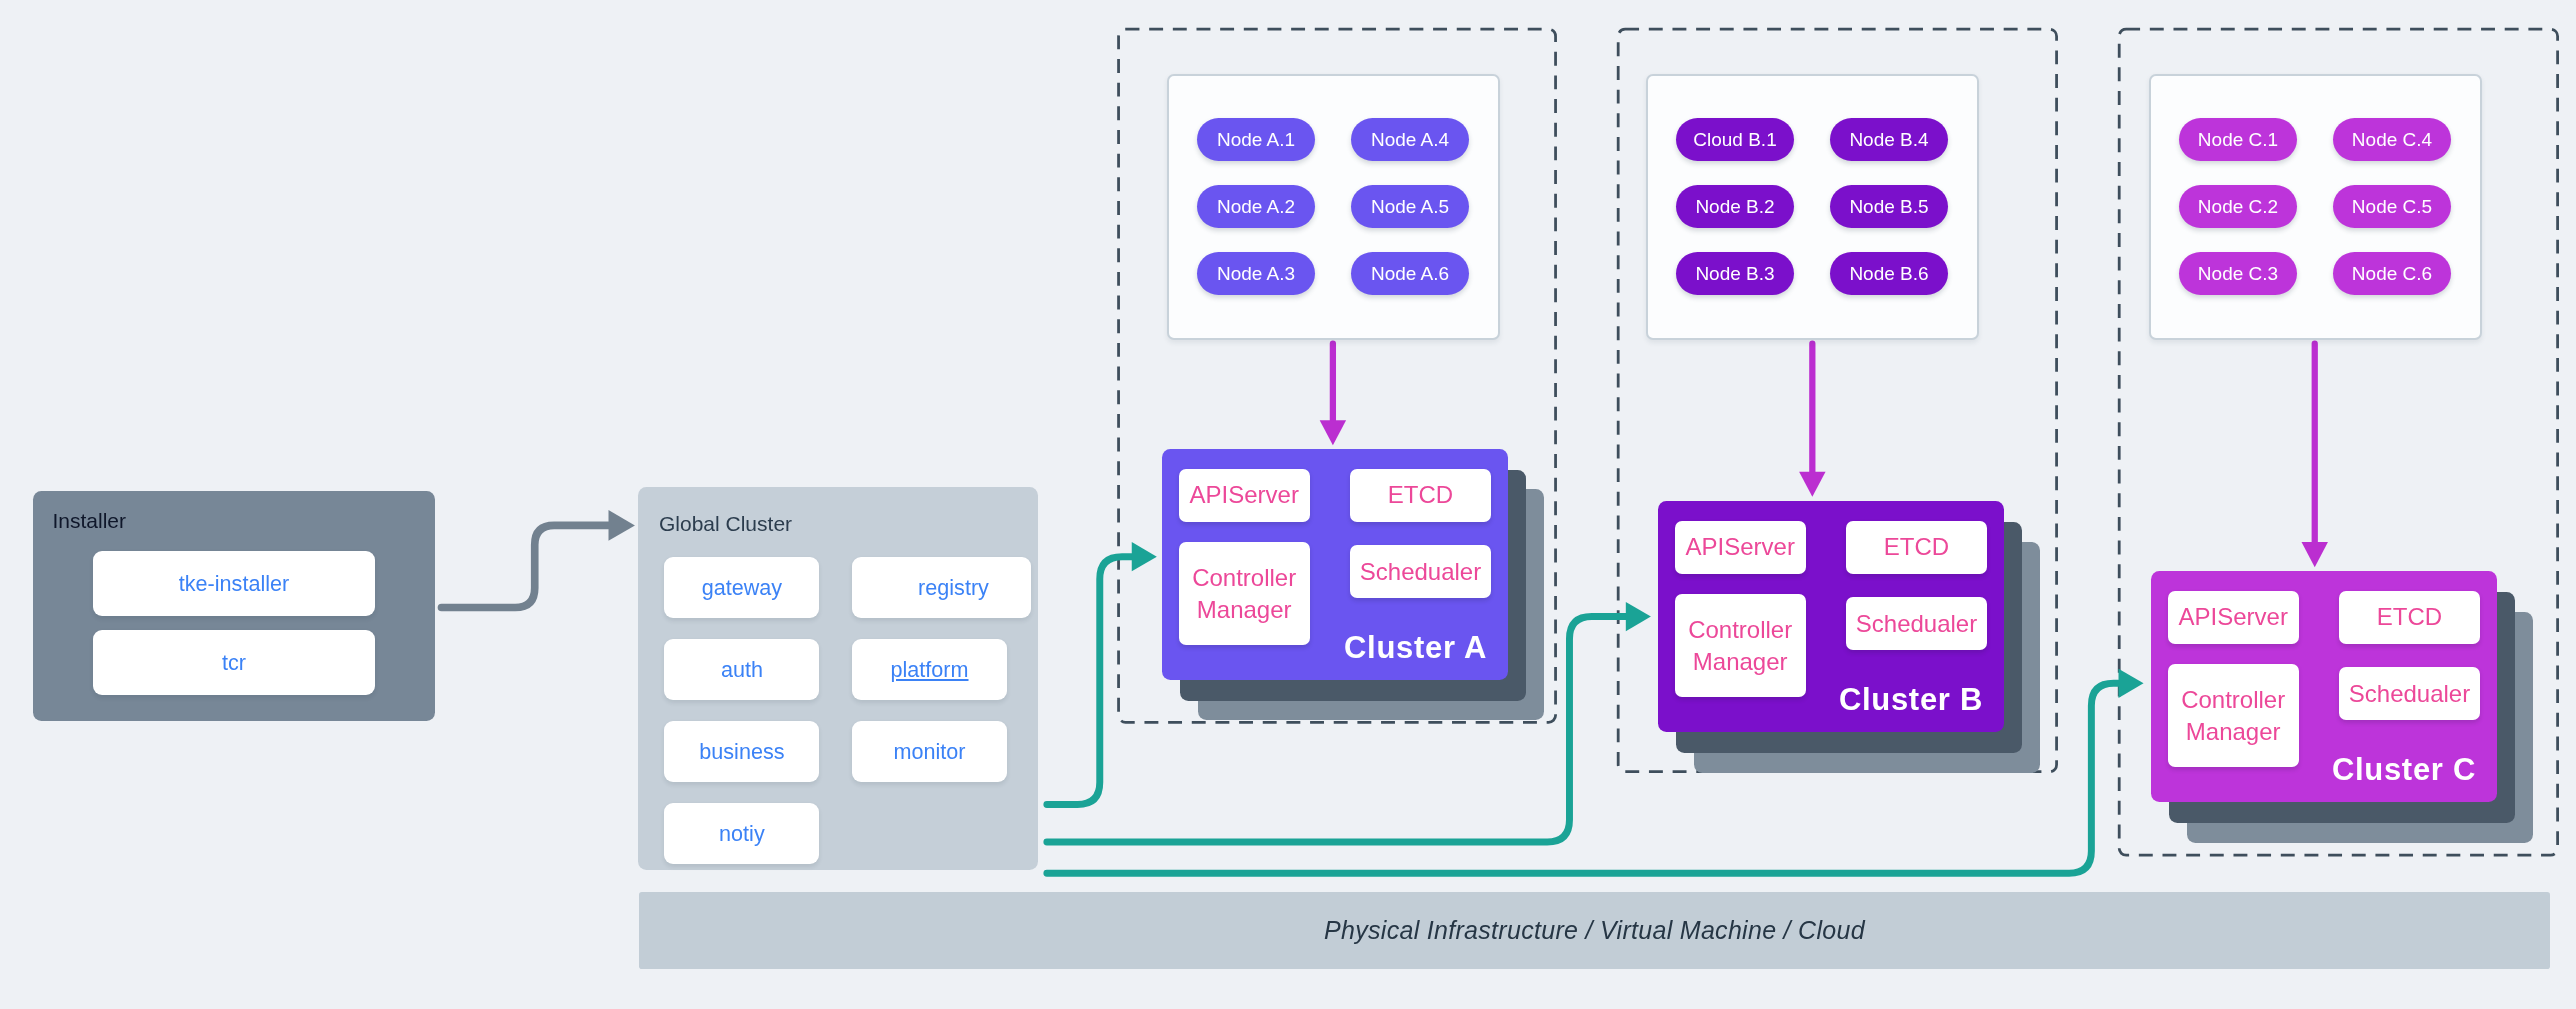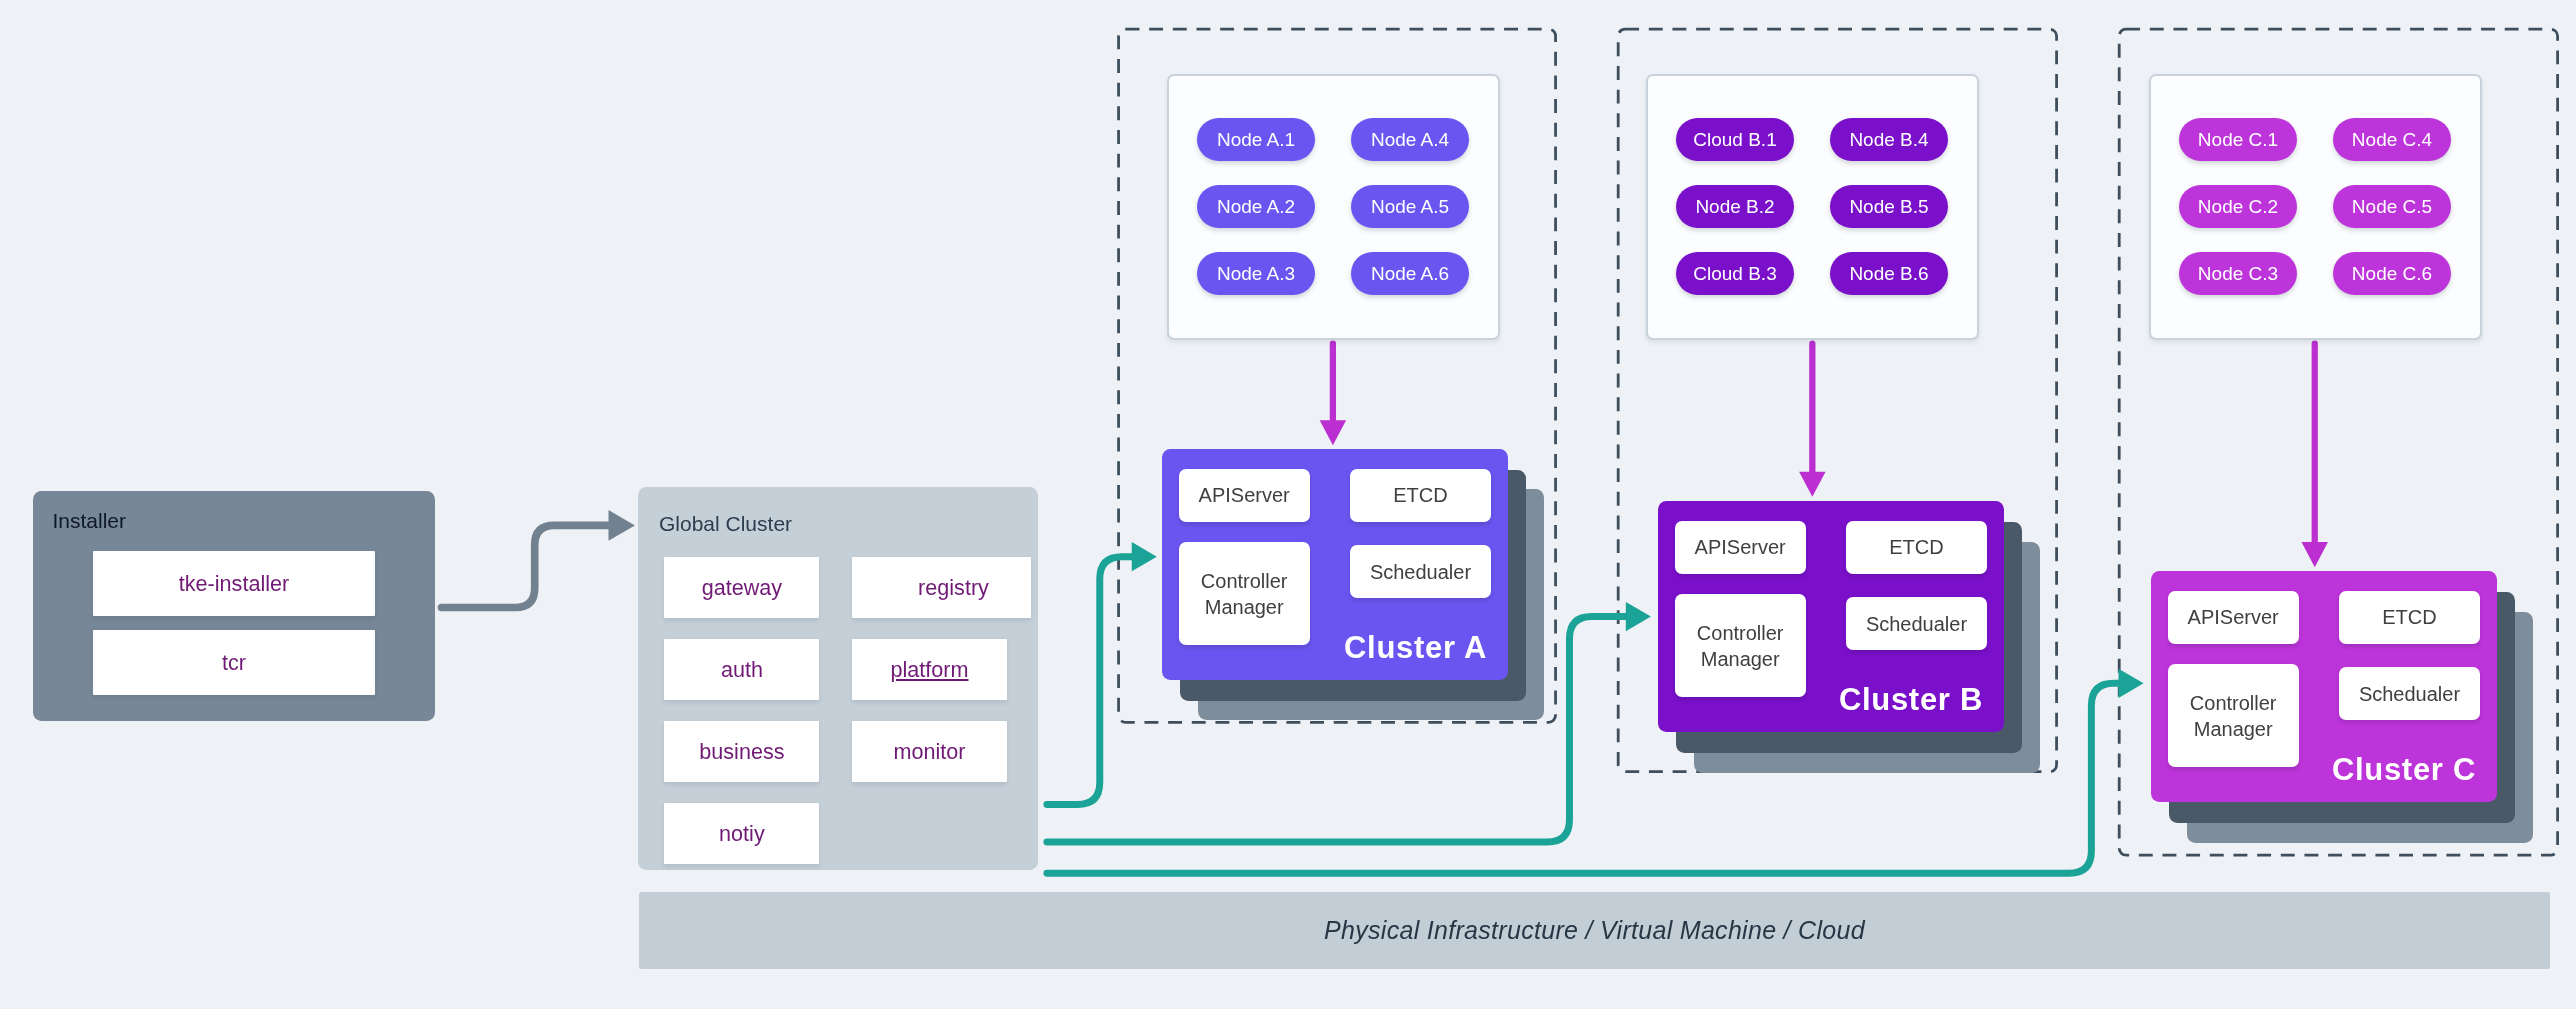--- a/index.html
+++ b/index.html
@@ -9,23 +9,23 @@
     font-family:"Liberation Sans", sans-serif;
     overflow:hidden;
   }
   #canvas{position:relative;width:2576px;height:1009px;}
   #connectors{position:absolute;left:0;top:0;width:2576px;height:1009px;pointer-events:none;}
 
   .panel{position:absolute;border-radius:8.4px;}
   .panel-title{position:absolute;font-size:21px;font-weight:500;}
 
   .white-item{
-    position:absolute;background:#ffffff;border-radius:1px;
+    position:absolute;background:#ffffff;border-radius:9px;
     display:flex;align-items:center;justify-content:center;
-    font-size:21.6px;color:#701a75;font-weight:500;
+    font-size:21.6px;color:#3b82f6;font-weight:500;
     box-shadow:0 2.1px 4.2px rgba(30,45,60,0.10);
   }
 
   .installer{left:33px;top:491px;width:402px;height:230px;background:#778797;}
   .installer .panel-title{left:19.5px;top:18px;color:#0f172a;}
   .global{left:638px;top:487px;width:400px;height:383px;background:#c5cfd8;}
   .global .panel-title{left:21px;top:25px;color:#2c3d4e;}
 
   .node-group{
     position:absolute;width:333px;height:266px;background:#fcfdfe;
@@ -50,21 +50,21 @@
   .shadow-light{background:#7e8d9b;}
 
   .cluster-box{position:absolute;width:346px;height:231px;border-radius:8.4px;}
   .cluster-a{background:#6a55f0;}
   .cluster-b{background:#7b10cb;}
   .cluster-c{background:#bd34da;}
 
   .comp{
     position:absolute;background:#ffffff;border-radius:7px;
     display:flex;align-items:center;justify-content:center;text-align:center;
-    font-size:20px;color:#404040;font-weight:500;line-height:1.3;
+    font-size:24px;color:#ec4899;font-weight:500;line-height:1.3;
     box-shadow:0 2.1px 4.2px rgba(20,20,40,0.15);
   }
   .comp-api{left:16.7px;top:19.5px;width:131px;height:53px;}
   .comp-etcd{left:188px;top:19.5px;width:141px;height:53px;}
   .comp-cm{left:16.7px;top:93px;width:131px;height:103px;}
   .comp-sched{left:188px;top:96px;width:141px;height:53px;}
   .cluster-label{
     position:absolute;right:21px;bottom:14px;color:#ffffff;
     font-size:31px;font-weight:600;letter-spacing:0.7px;
   }
@@ -157,21 +157,21 @@
     <div class="comp comp-api">APIServer</div>
     <div class="comp comp-etcd">ETCD</div>
     <div class="comp comp-cm">Controller Manager</div>
     <div class="comp comp-sched">Schedualer</div>
     <div class="cluster-label">Cluster A</div>
   </div>
 
   <div class="node-group" style="left:1646px;top:74px;">
     <div class="pill pill-b">Cloud B.1</div>
     <div class="pill pill-b">Node B.2</div>
-    <div class="pill pill-b">Cloud B.3</div>
+    <div class="pill pill-b">Node B.3</div>
     <div class="pill pill-b">Node B.4</div>
     <div class="pill pill-b">Node B.5</div>
     <div class="pill pill-b">Node B.6</div>
   </div>
 
   <div class="cluster-shadow shadow-light" style="left:1694px;top:542px;"></div>
   <div class="cluster-shadow shadow-dark" style="left:1676px;top:522px;"></div>
   <div class="cluster-box cluster-b" style="left:1658px;top:501px;">
     <div class="comp comp-api">APIServer</div>
     <div class="comp comp-etcd">ETCD</div>

